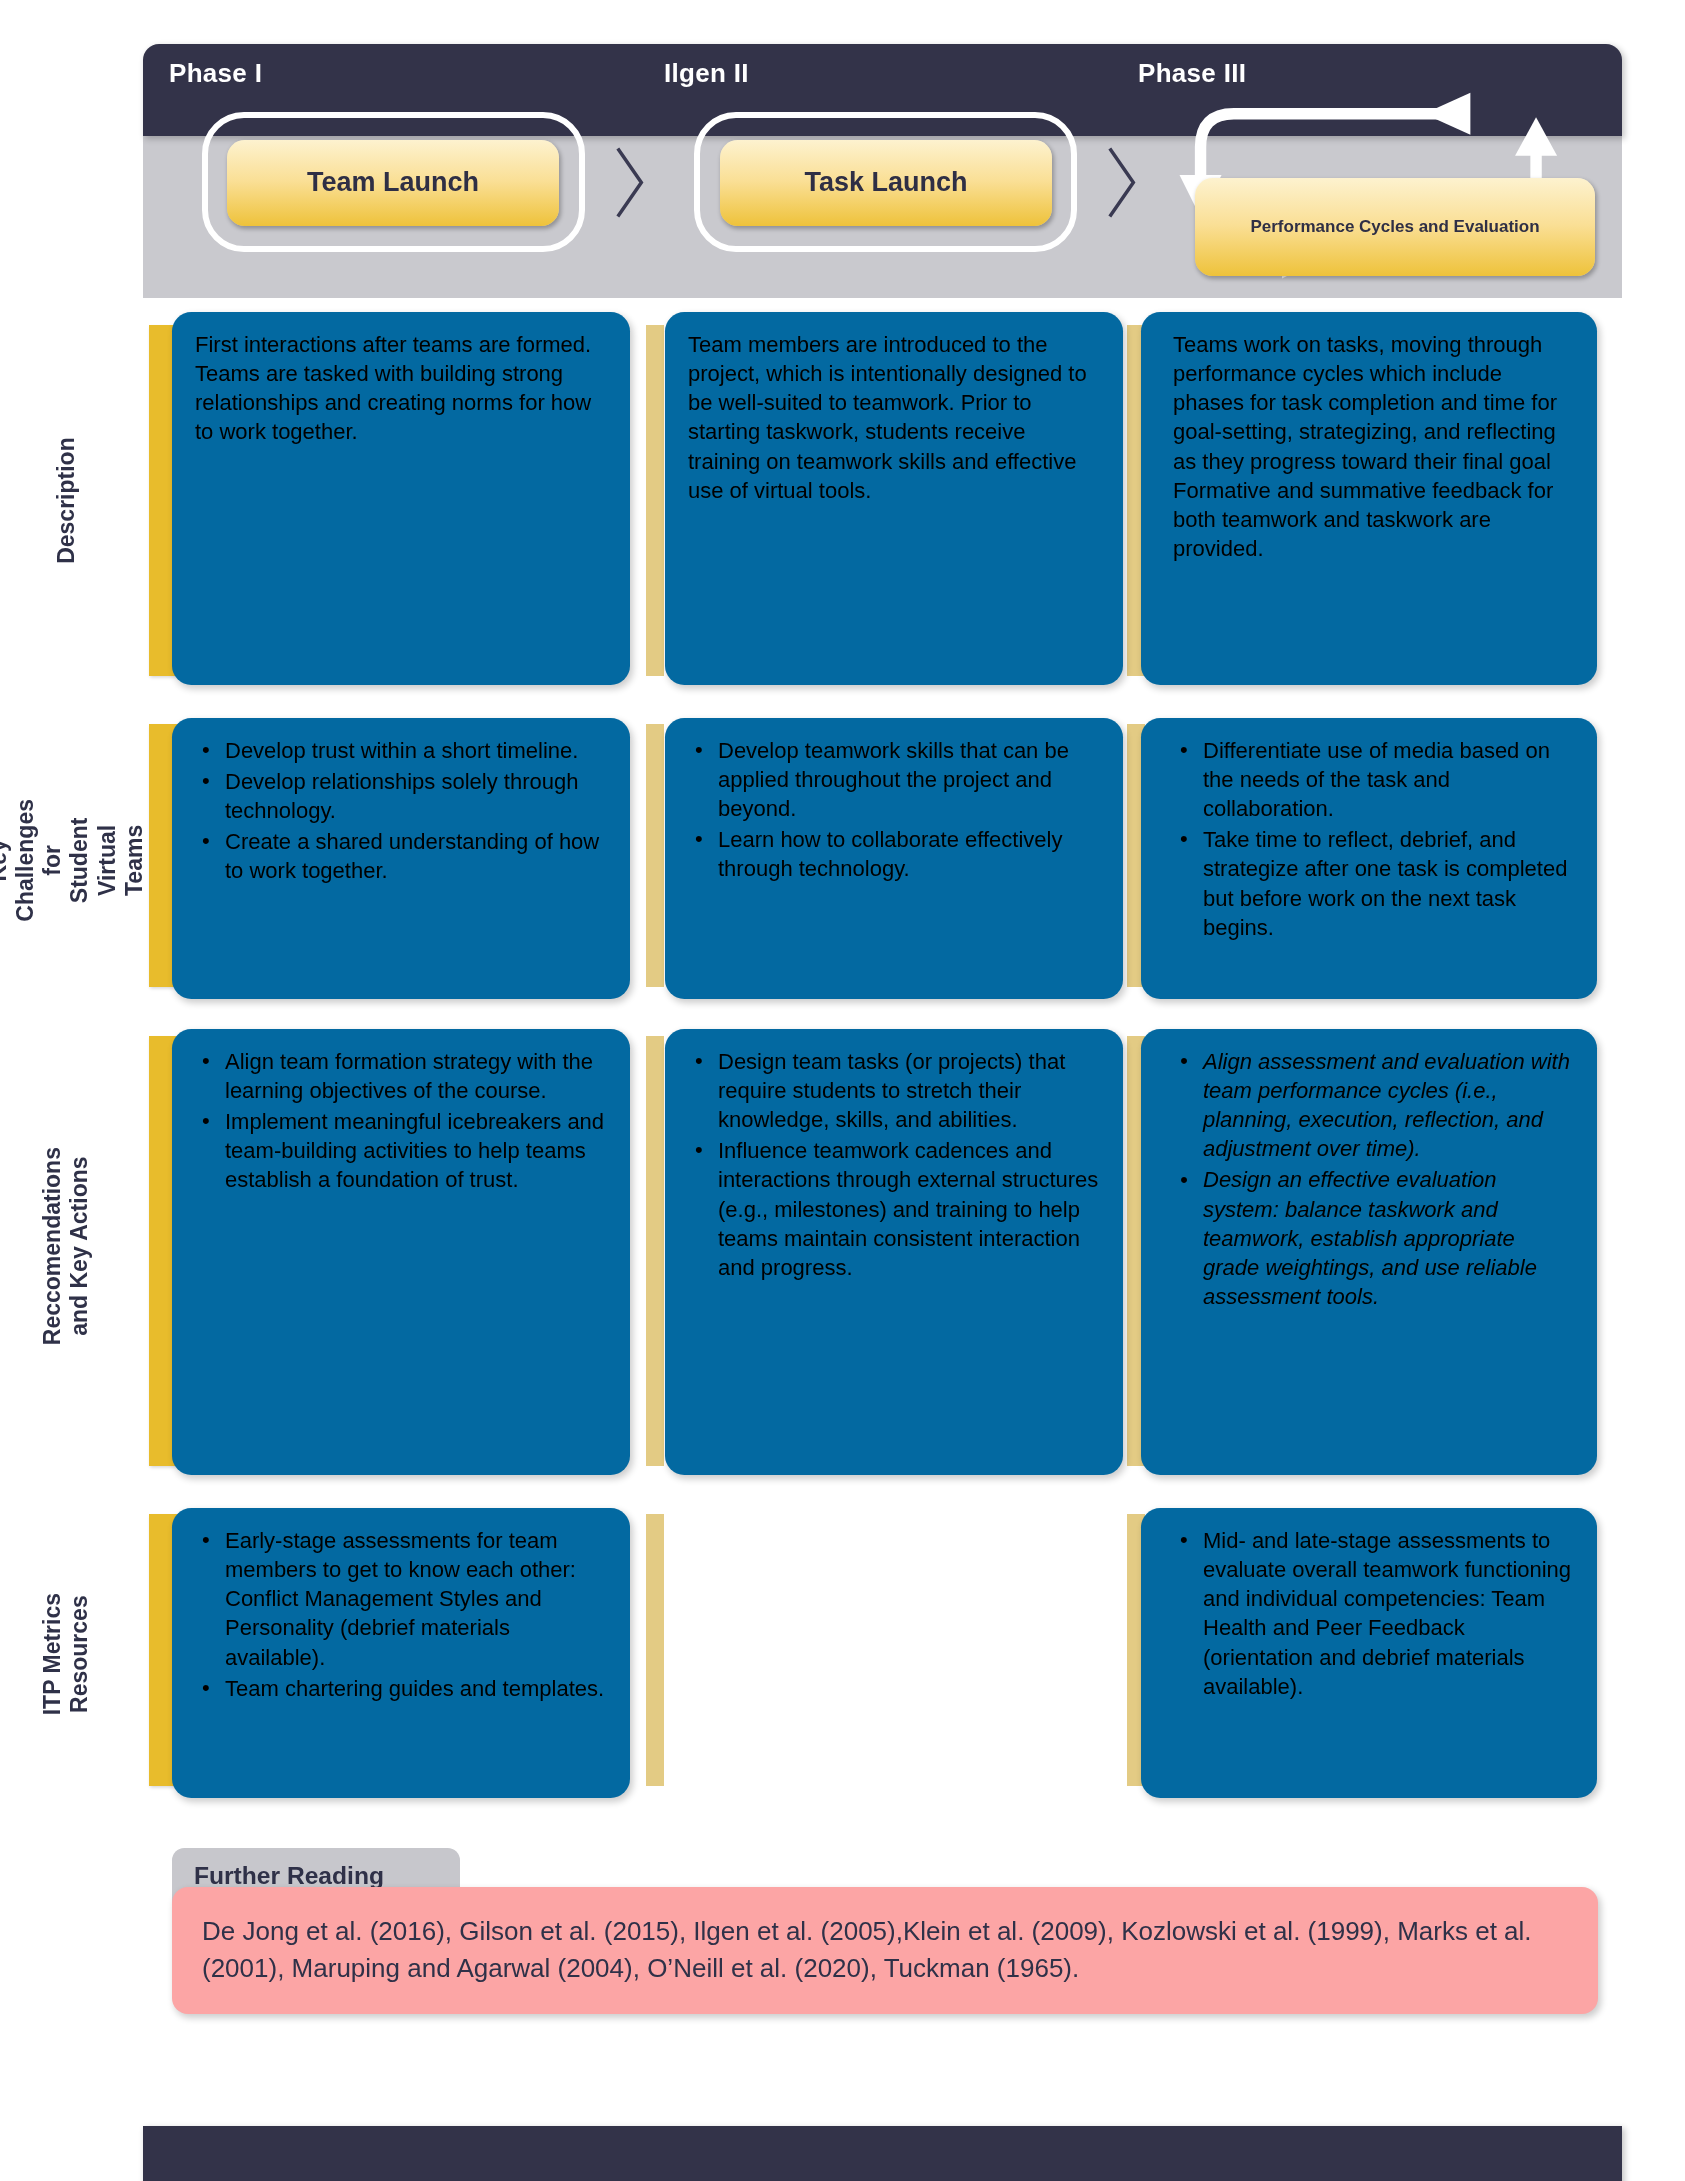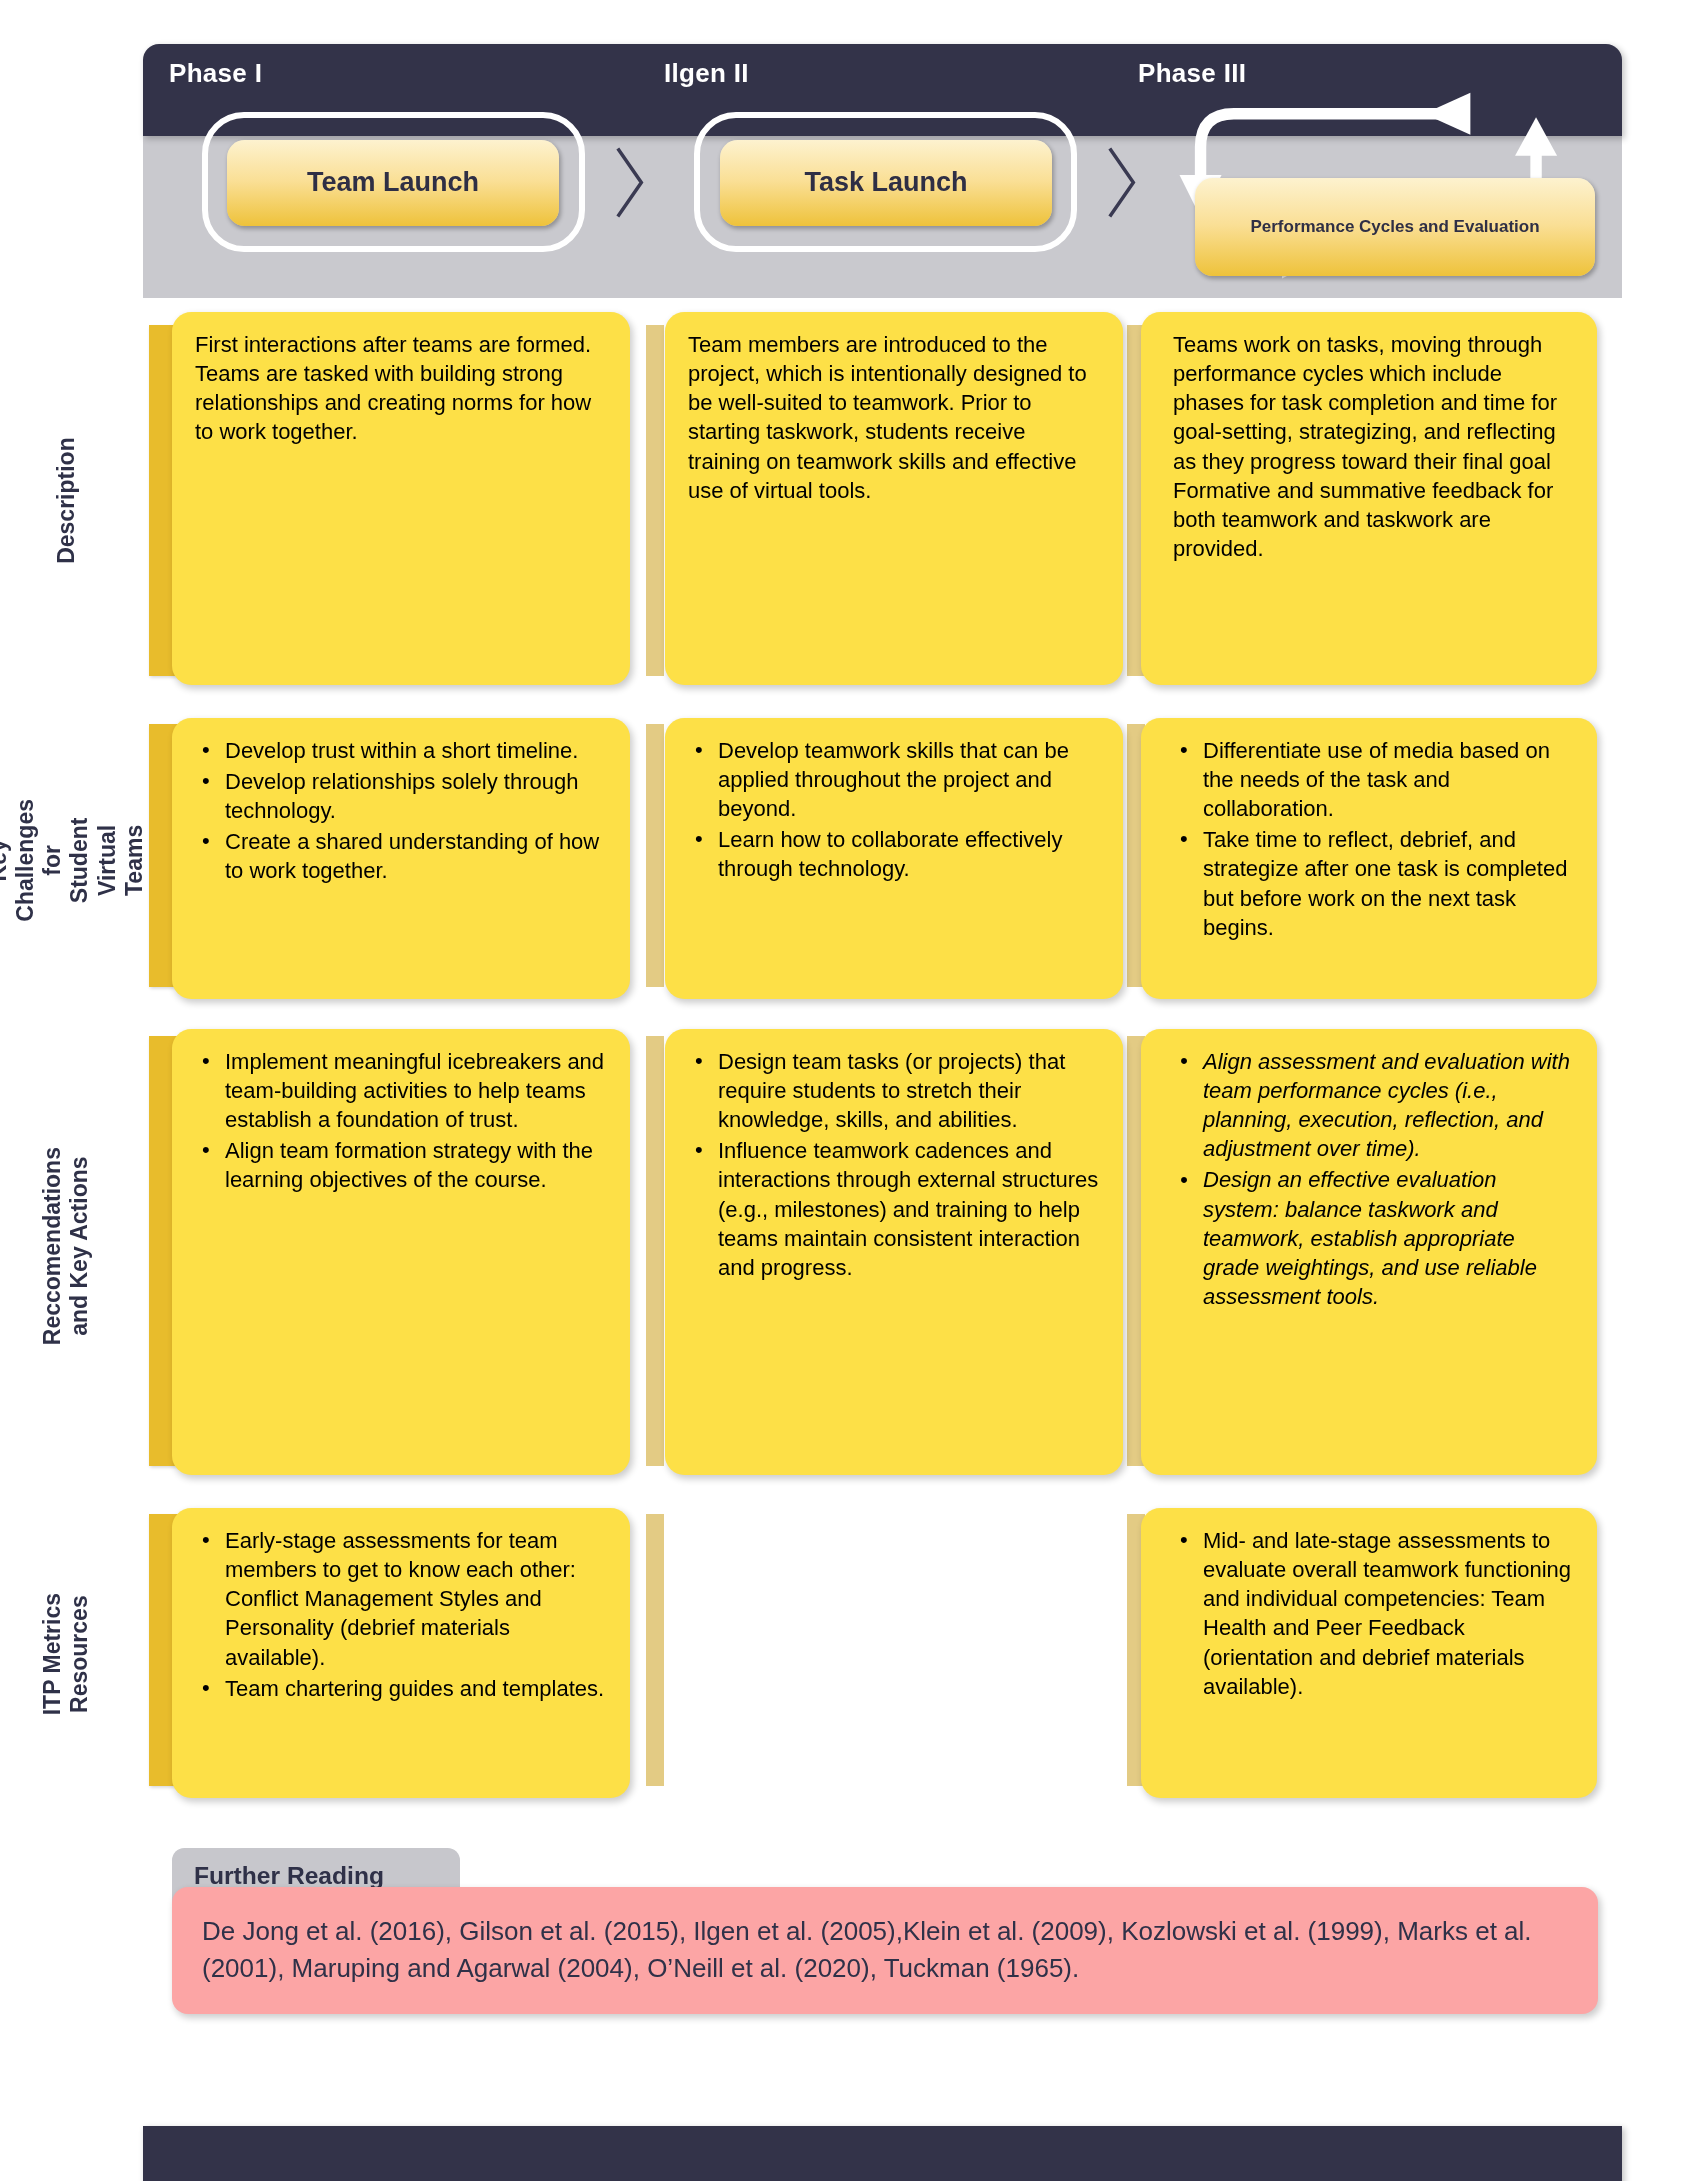--- a/index.html
+++ b/index.html
@@ -142,21 +142,21 @@
   .accent-mid {
     position: absolute;
     width: 17.6px;
     background: #e3cb84;
     z-index: 2;
   }
 
   
   .card {
     position: absolute;
-    background: #fde047;
+    background: #0369a1;
     border-radius: 19.3px;
     box-shadow: 2.6px 3.5px 7px rgba(0,0,0,0.20);
     padding: 17.6px 23px 16px 23px;
     z-index: 4;
     color: #000000;
     font-size: 22px;
     line-height: 1.33;
   }
   .card.col1 { left: 172px; width: 458px; }
   .card.col2 { left: 665px; width: 458px; }
@@ -321,22 +321,22 @@
   <div class="row-label" style="top:1027px; height:439px;">
     <span>Reccomendations
 and Key Actions</span>
   </div>
   <div class="accent" style="top:1036px; height:430px;"></div>
   <div class="accent-mid" style="left:646px; top:1036px; height:430px;"></div>
   <div class="accent-mid" style="left:1127px; top:1036px; height:430px;"></div>
 
   <div class="card col1" style="top:1029px; height:446px;">
     <ul>
+      <li>Align team formation strategy with the learning objectives of the course.</li>
       <li>Implement meaningful icebreakers and team-building activities to help teams establish a foundation of trust.</li>
-      <li>Align team formation strategy with the learning objectives of the course.</li>
     </ul>
   </div>
   <div class="card col2" style="top:1029px; height:446px;">
     <ul>
       <li>Design team tasks (or projects) that require students to stretch their knowledge, skills, and abilities.</li>
       <li>Influence teamwork cadences and interactions through external structures (e.g., milestones) and training to help teams maintain consistent interaction and progress.</li>
     </ul>
   </div>
   <div class="card col3" style="top:1029px; height:446px;font-style:italic;">
     <ul>

